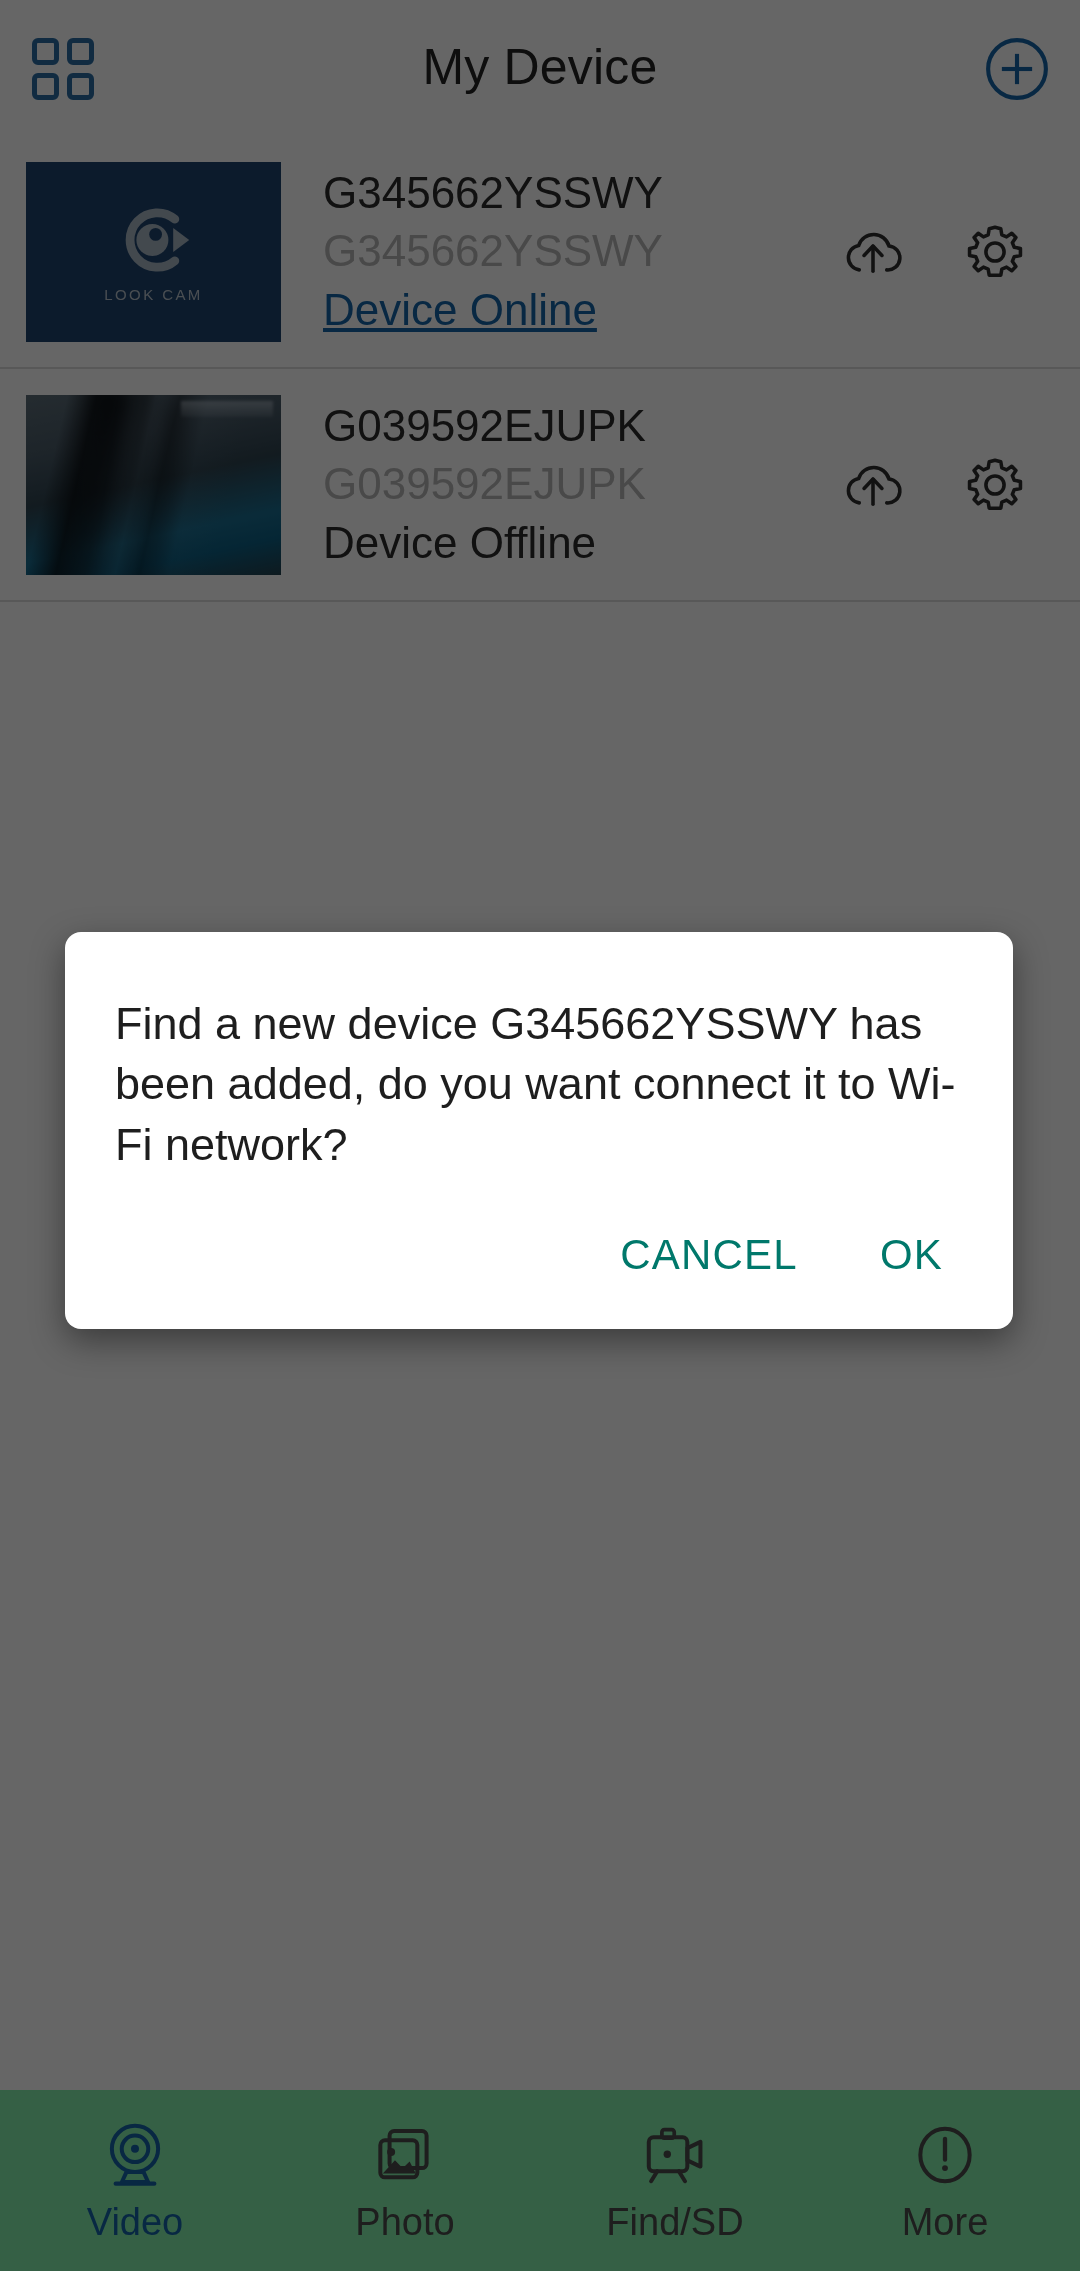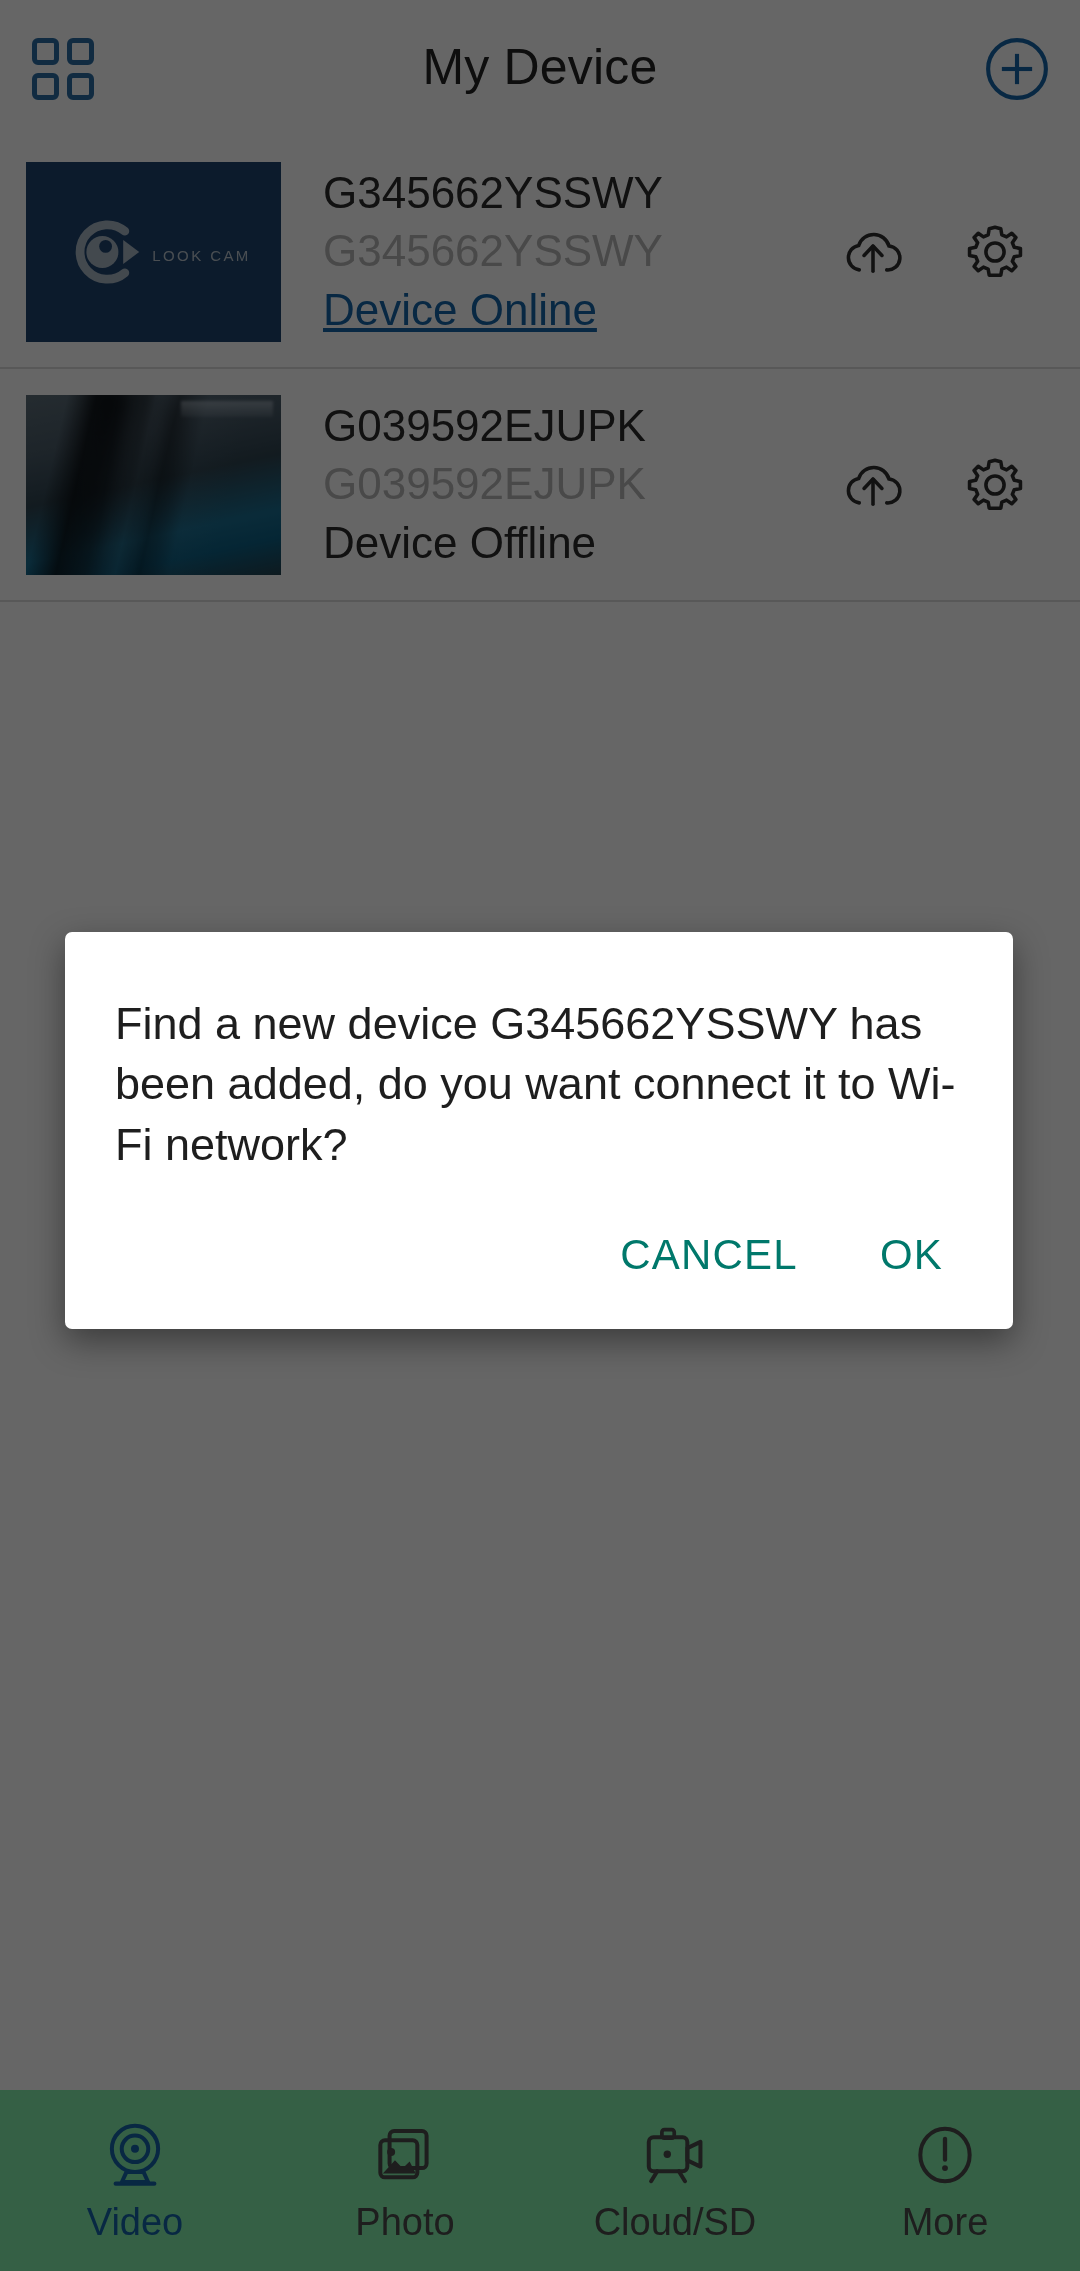--- a/index.html
+++ b/index.html
@@ -97,21 +97,21 @@
     position: relative;
     margin-left: 26px;
     width: 255px;
     height: 180px;
     flex: 0 0 auto;
     overflow: hidden;
   }
   .thumb-online {
     background: #1e456f;
     display: flex;
-    flex-direction: row;
+    flex-direction: column;
     align-items: center;
     justify-content: center;
   }
   .lookcam-mark { width: 96px; height: 78px; }
   .lookcam-text {
     margin-top: 7px;
     font-size: 15px;
     letter-spacing: 2.4px;
     color: #b9c3cd;
   }
@@ -215,21 +215,21 @@
     position: absolute;
     inset: 0;
     background: rgba(0, 0, 0, 0.6);
   }
   .dialog {
     position: absolute;
     left: 65px;
     top: 932px;
     width: 948px;
     background: #ffffff;
-    border-radius: 7px;
+    border-radius: 16px;
     box-shadow: 0 12px 34px rgba(0,0,0,0.42);
   }
   .dialog-message {
     padding: 62px 50px 0 50px;
     font-size: 45px;
     line-height: 1.34;
     color: #1e1e1e;
     white-space: pre-wrap;
   }
   .dialog-actions {
@@ -366,21 +366,21 @@
 
       <div class="tab">
         <svg class="tab-icon" viewBox="0 0 48 48">
           <rect x="7" y="12.5" width="25" height="22" rx="3" fill="none" stroke="#4b4b4b" stroke-width="2.6"></rect>
           <rect x="15.5" y="7.5" width="8" height="5.5" rx="1.6" fill="none" stroke="#4b4b4b" stroke-width="2.4"></rect>
           <path d="M32 19.5 L40.5 15.5 L40.5 31.5 L32 27.5 Z" fill="none" stroke="#4b4b4b" stroke-width="2.6" stroke-linejoin="round"></path>
           <circle cx="19" cy="23.5" r="2.4" fill="#4b4b4b"></circle>
           <path d="M12.5 34.5 L8.5 41" fill="none" stroke="#4b4b4b" stroke-width="2.6" stroke-linecap="round"></path>
           <path d="M26.5 34.5 L30.5 41" fill="none" stroke="#4b4b4b" stroke-width="2.6" stroke-linecap="round"></path>
         </svg>
-        <div class="tab-label">Cloud/SD</div>
+        <div class="tab-label">Find/SD</div>
       </div>
 
 
       <div class="tab">
         <svg class="tab-icon" viewBox="0 0 48 48">
           <ellipse cx="24" cy="24" rx="16" ry="17" fill="none" stroke="#4b4b4b" stroke-width="2.6"></ellipse>
           <line x1="24" y1="13.5" x2="24" y2="27" stroke="#4b4b4b" stroke-width="2.8" stroke-linecap="round"></line>
           <circle cx="24" cy="32.5" r="1.9" fill="#4b4b4b"></circle>
         </svg>
         <div class="tab-label">More</div>

